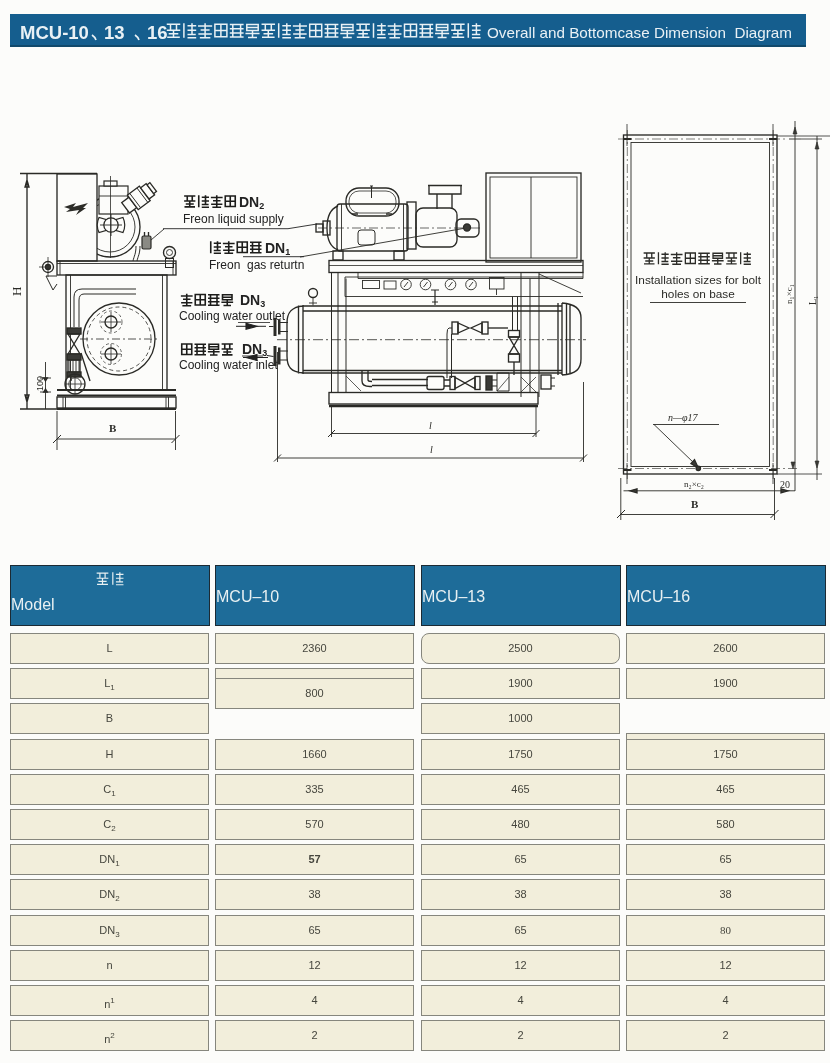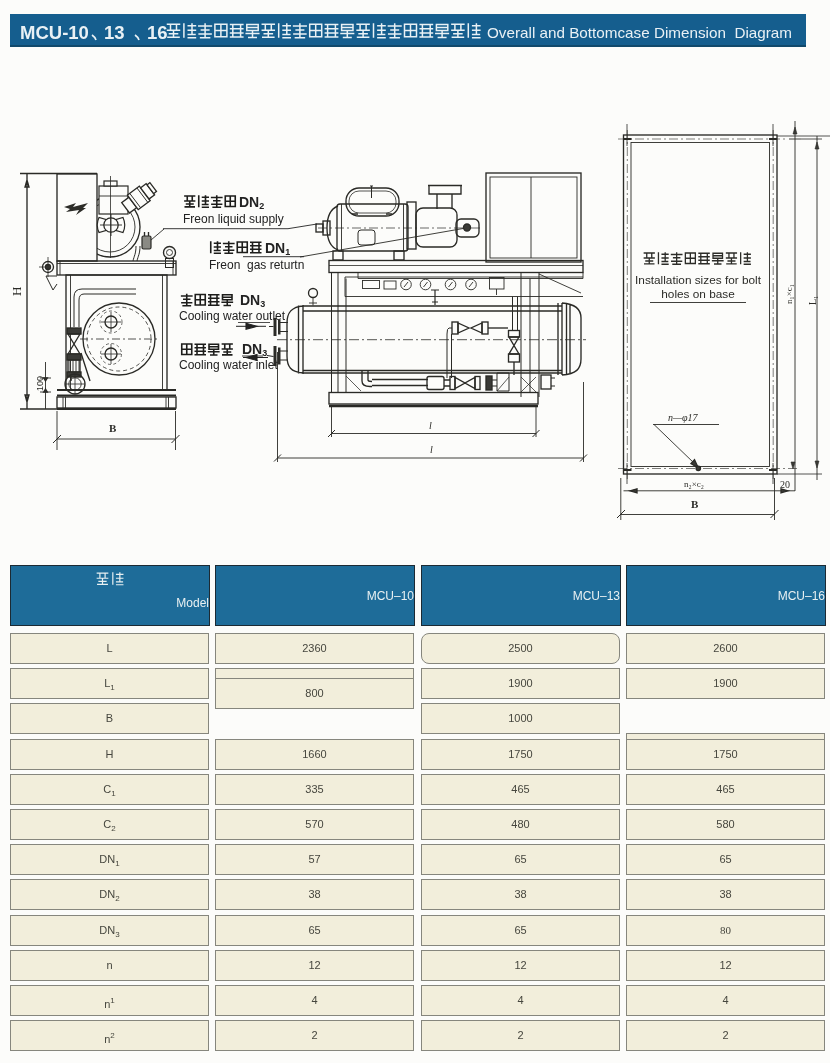--- a/index.html
+++ b/index.html
@@ -1,19 +1,19 @@
 <!DOCTYPE html>
 <html><head>
 <meta charset="utf-8">
 <style>
 html,body{margin:0;padding:0;}
 body{width:830px;height:1063px;background:#fcfcfa;font-family:"Liberation Sans",sans-serif;position:relative;overflow:hidden;}
 .abs{position:absolute;box-sizing:border-box;}
 .cell{position:absolute;box-sizing:border-box;background:#f2eedb;border:1.4px solid #86867d;color:#46463e;font-size:11px;text-align:center;width:199px;height:31px;line-height:29px;}
-.hcell{position:absolute;box-sizing:border-box;background:#1e6c99;border:1.5px solid #1c2a33;color:#e8f0f2;font-size:12px;text-align:right;width:200px;height:61px;line-height:61px;}
+.hcell{position:absolute;box-sizing:border-box;background:#1e6c99;border:1.5px solid #1c2a33;color:#e8f0f2;font-size:16px;text-align:left;width:200px;height:61px;line-height:61px;}
 sub.s{font-size:8px;}
 sup.p{font-size:8px;}
 </style>
 </head>
 <body>
 
 <div class="abs" style="left:10px;top:14px;width:796px;height:33px;background:#155e8e;border-bottom:2px solid #11496b;"></div>
 
 <div class="hcell" style="left:10px;top:565px;line-height:normal;padding-top:30px;">Model</div>
 
@@ -66,21 +66,21 @@
 <div class="cell" style="left:10px;top:809.0px;">C<sub class="s">2</sub></div>
 
 <div class="cell" style="left:215px;top:809.0px;">570</div>
 
 <div class="cell" style="left:421px;top:809.0px;">480</div>
 
 <div class="cell" style="left:626px;top:809.0px;">580</div>
 
 <div class="cell" style="left:10px;top:844.2px;">DN<sub class="s">1</sub></div>
 
-<div class="cell" style="left:215px;top:844.2px;">57</div>
+<div class="cell" style="left:215px;top:844.2px;font-weight:bold;">57</div>
 
 <div class="cell" style="left:421px;top:844.2px;">65</div>
 
 <div class="cell" style="left:626px;top:844.2px;">65</div>
 
 <div class="cell" style="left:10px;top:879.4px;">DN<sub class="s">2</sub></div>
 
 <div class="cell" style="left:215px;top:879.4px;">38</div>
 
 <div class="cell" style="left:421px;top:879.4px;">38</div>

